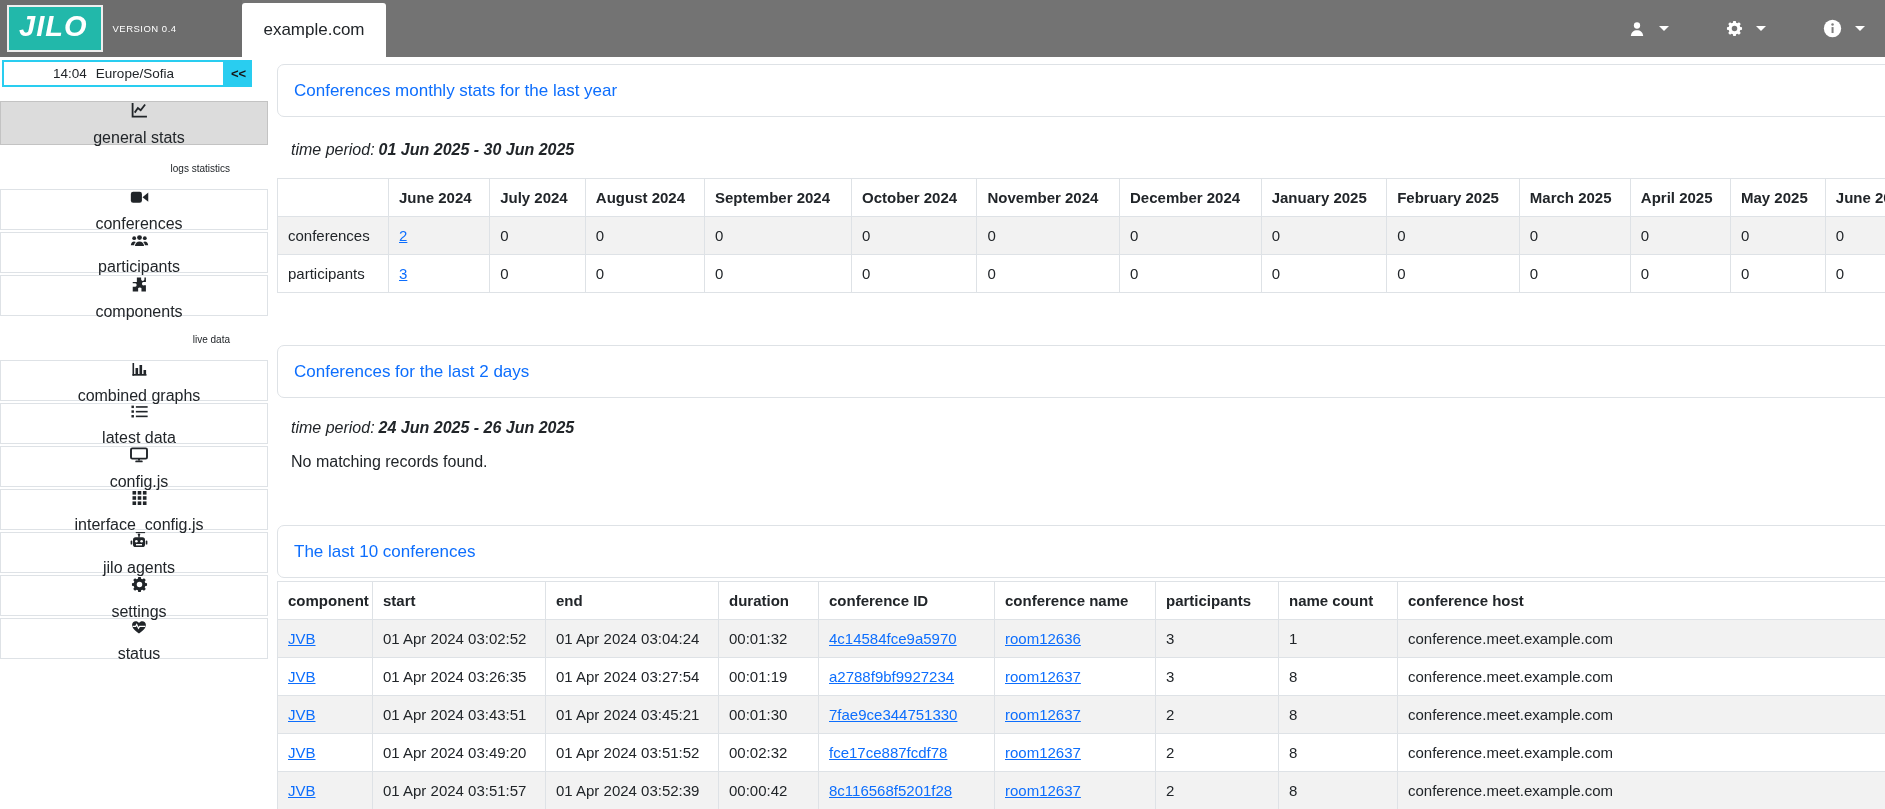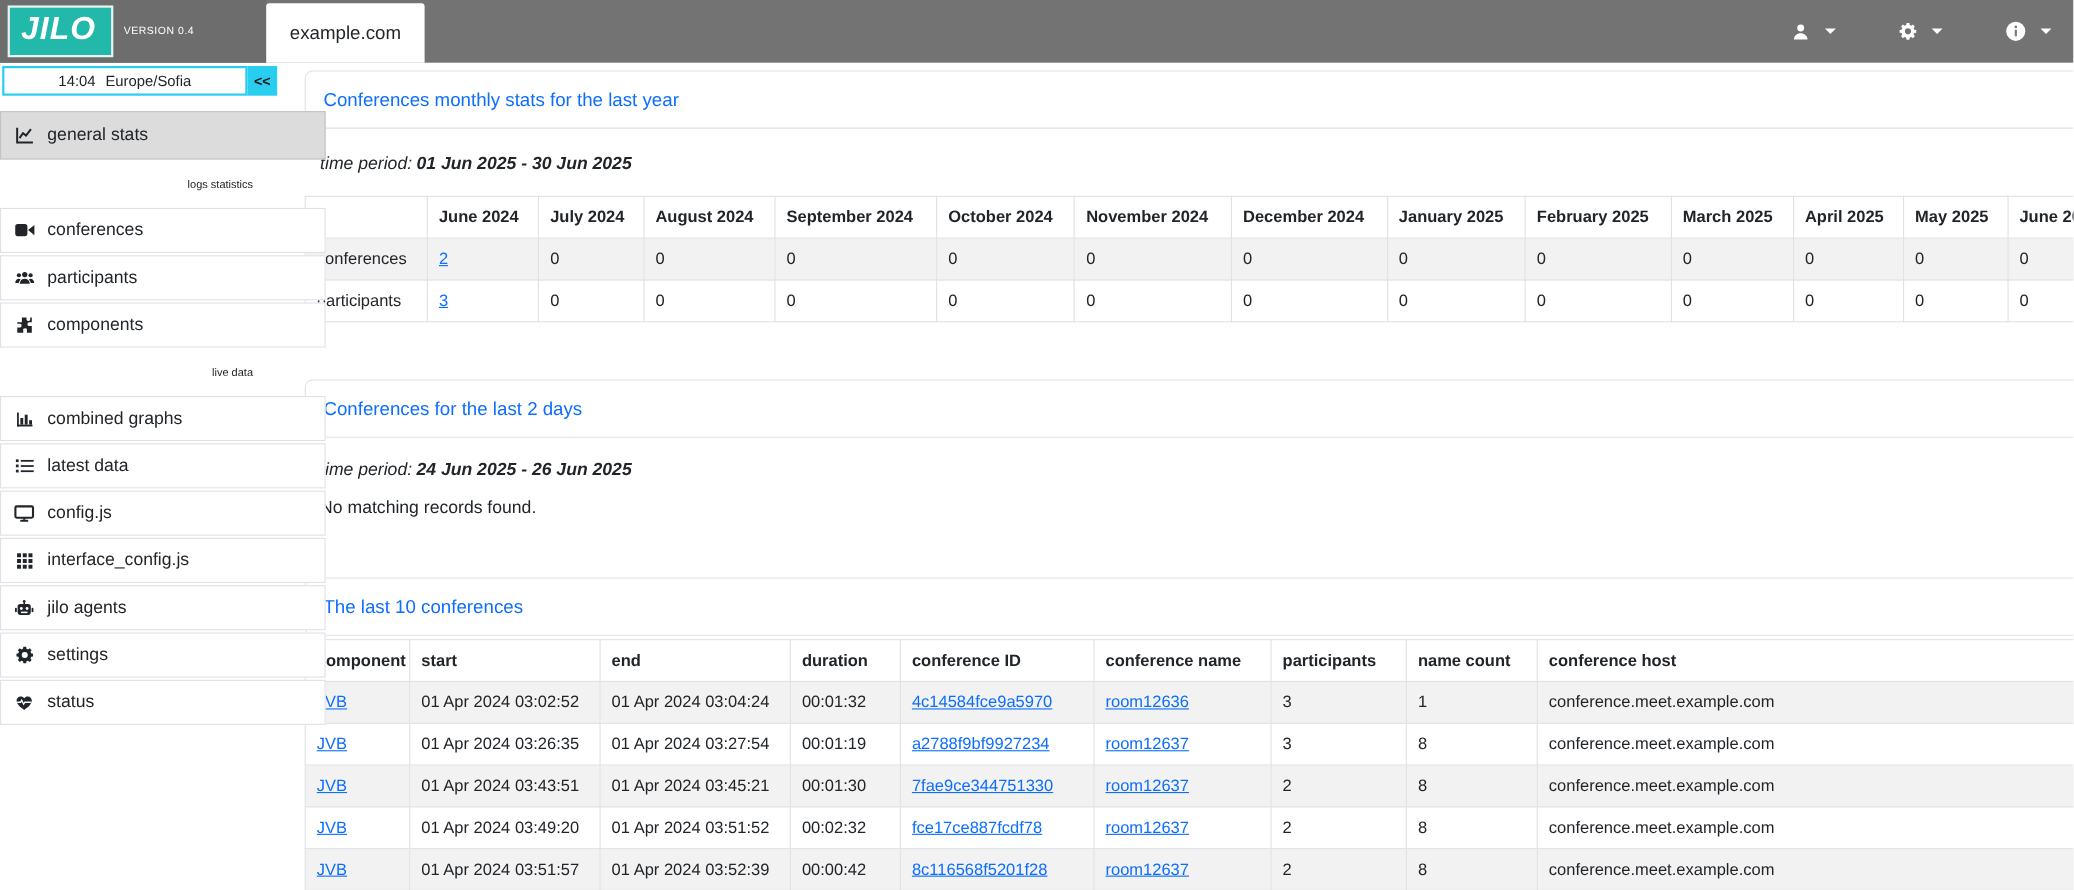--- a/index.html
+++ b/index.html
@@ -20,21 +20,21 @@
   .hr-group { display:flex; align-items:center; gap:13px; margin-left:57px; color:#fff; cursor:pointer; }
   .hr-group svg { display:block; }
   .caret { width:0; height:0; border-left:5px solid transparent; border-right:5px solid transparent; border-top:5px solid #fff; }
 
   
   .sidebar { position:absolute; left:0; top:57px; width:252px; }
   .clock-bar { display:flex; margin:3px 0 0 2px; height:27px; }
   .clock-box { flex:1; border:2px solid #29cdf0; background:#fff; display:flex; align-items:center; justify-content:center; gap:9px; font-size:13.5px; }
   .collapse-btn { width:27px; background:#29cdf0; display:flex; align-items:center; justify-content:center; font-size:13px; font-weight:bold; color:#151515; cursor:pointer; }
   .side-nav { margin-top:14px; }
-  .side-item { width:296px; height:41px; margin-bottom:2px; border:1px solid #dee2e6; background:#fff; display:flex; align-items:center; padding-left:10px; gap:10px; font-size:16px; cursor:pointer; }
+  .side-item { width:268px; height:41px; margin-bottom:2px; border:1px solid #dee2e6; background:#fff; display:flex; align-items:center; padding-left:10px; gap:10px; font-size:16px; cursor:pointer;flex-direction:column; }
   .side-item.active { background:#dcdcdc; border-color:#c3c3c3; height:44px; }
   .s-icon { width:22px; display:flex; justify-content:center; align-items:center; color:#212529; }
   .s-icon svg { display:block; }
   .side-label { height:42px; display:flex; align-items:center; justify-content:flex-end; padding-right:22px; font-size:10px; color:#212529; }
 
   
   .main { margin-left:277px; padding-top:7px; }
   .panel-head { width:1620px; height:53px; border:1px solid #dee2e6; border-radius:7px; background:#fff; display:flex; align-items:center; padding-left:16px; }
   .panel-title { color:#0d6efd; font-size:17px; }
   .tp { margin:24px 0 0 14px; font-size:16px;font-style:italic; }

